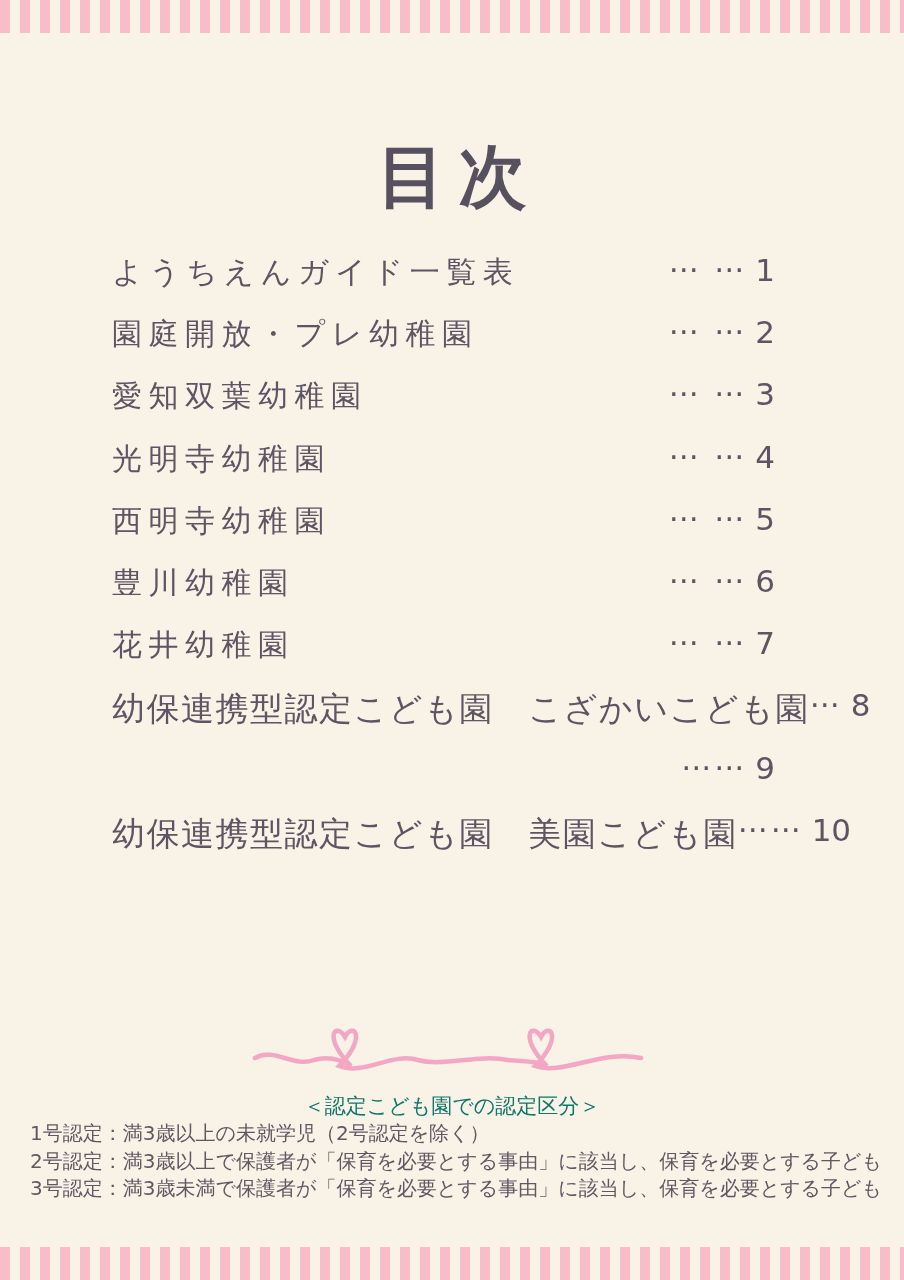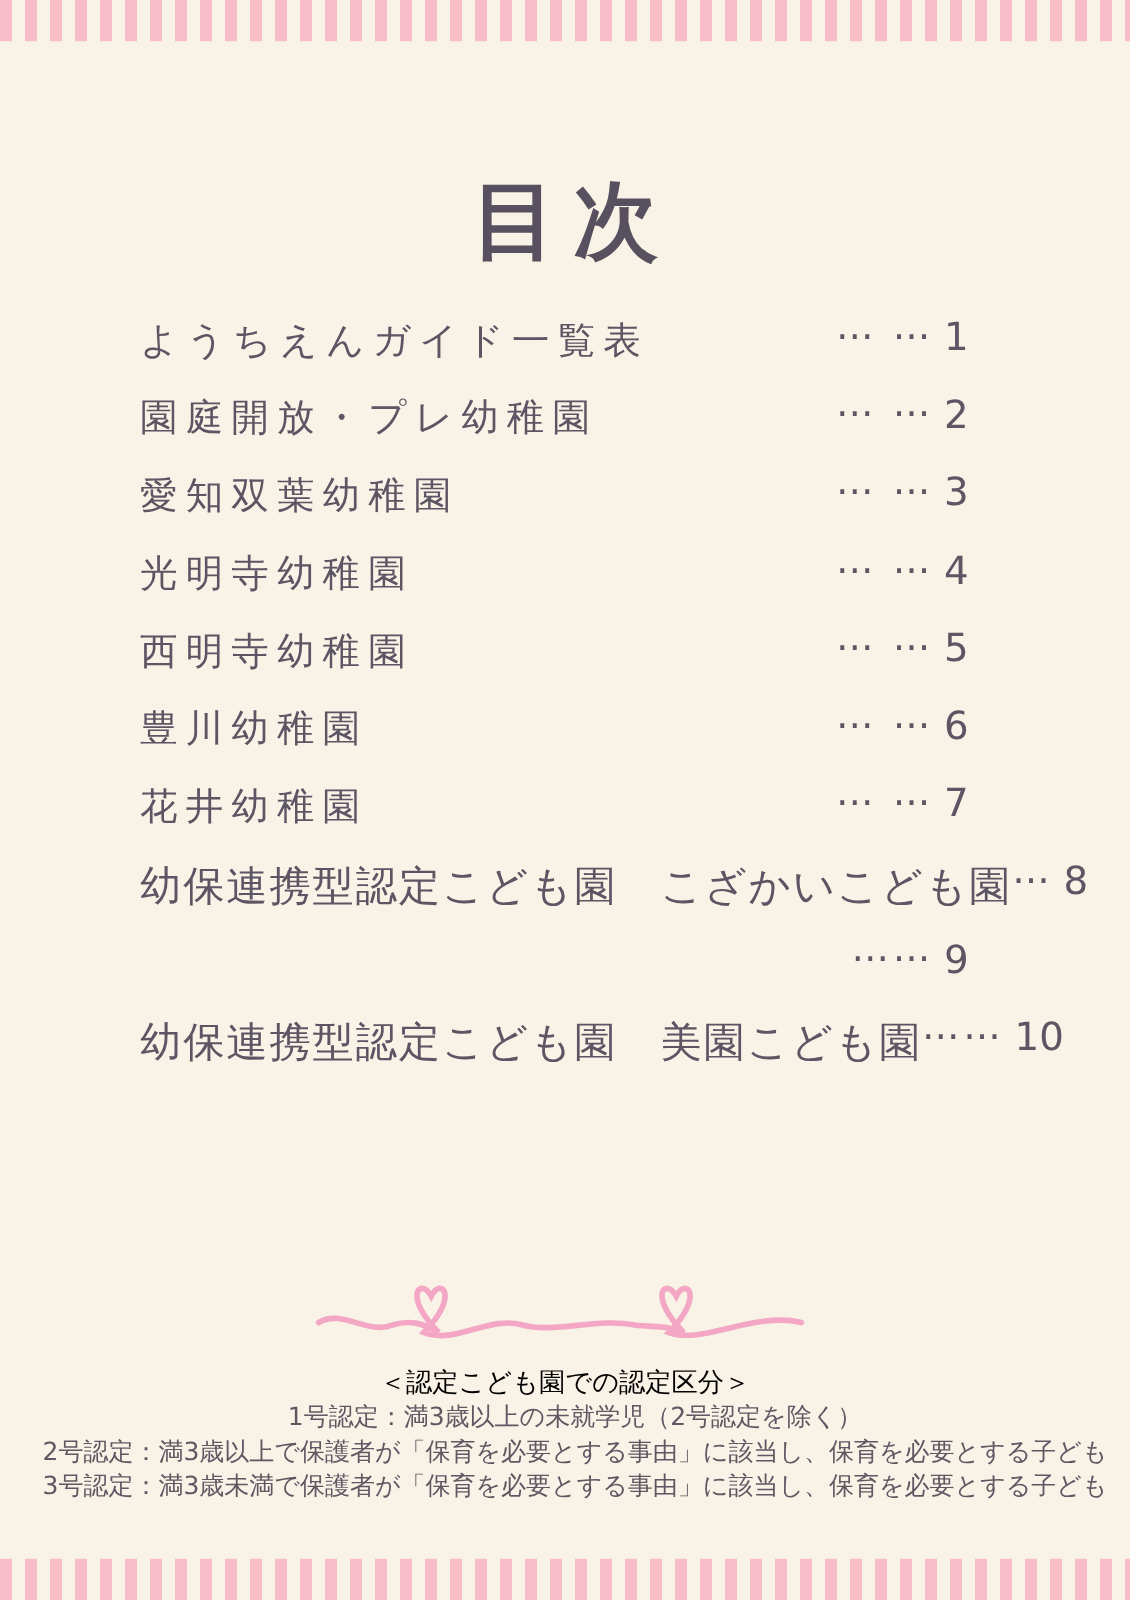--- a/index.html
+++ b/index.html
@@ -48,27 +48,26 @@
   .toc-page {
     font-size: 31px; text-align: right; white-space: nowrap;
   }
 
   .decoration {
     position: absolute; top: 1022px; left: 252px;
   }
 
   .footer-heading {
     position: absolute; top: 1092px; left: 0; width: 904px;
-    text-align: center; font-size: 21px; color: #000000;
+    text-align: center; font-size: 21px; color: #0f766e;
   }
   .footer-lines {
     position: absolute; top: 1120px; left: 30px; width: 860px;
     font-size: 20px; line-height: 27.5px; color: #5f5863;
     white-space: nowrap;
-    text-align: center;
   }
 </style>
 </head>
 <body>
 
 <div class="stripes top"></div>
 
 <h1 class="page-title">目次</h1>
 
 <div class="toc">

